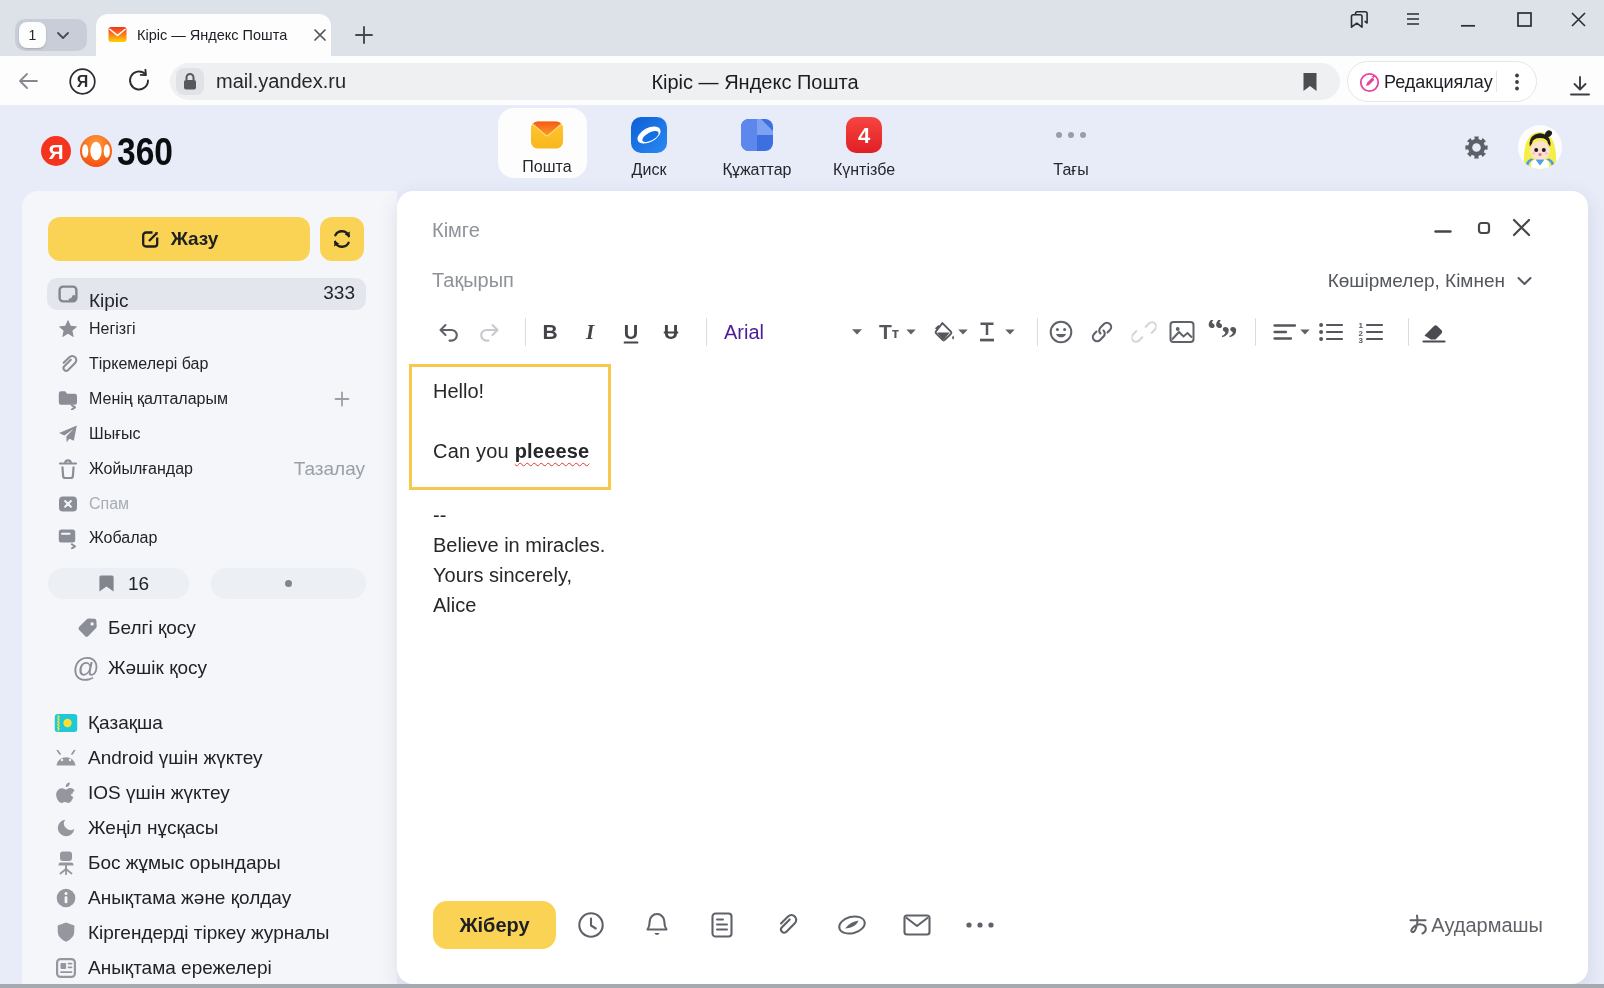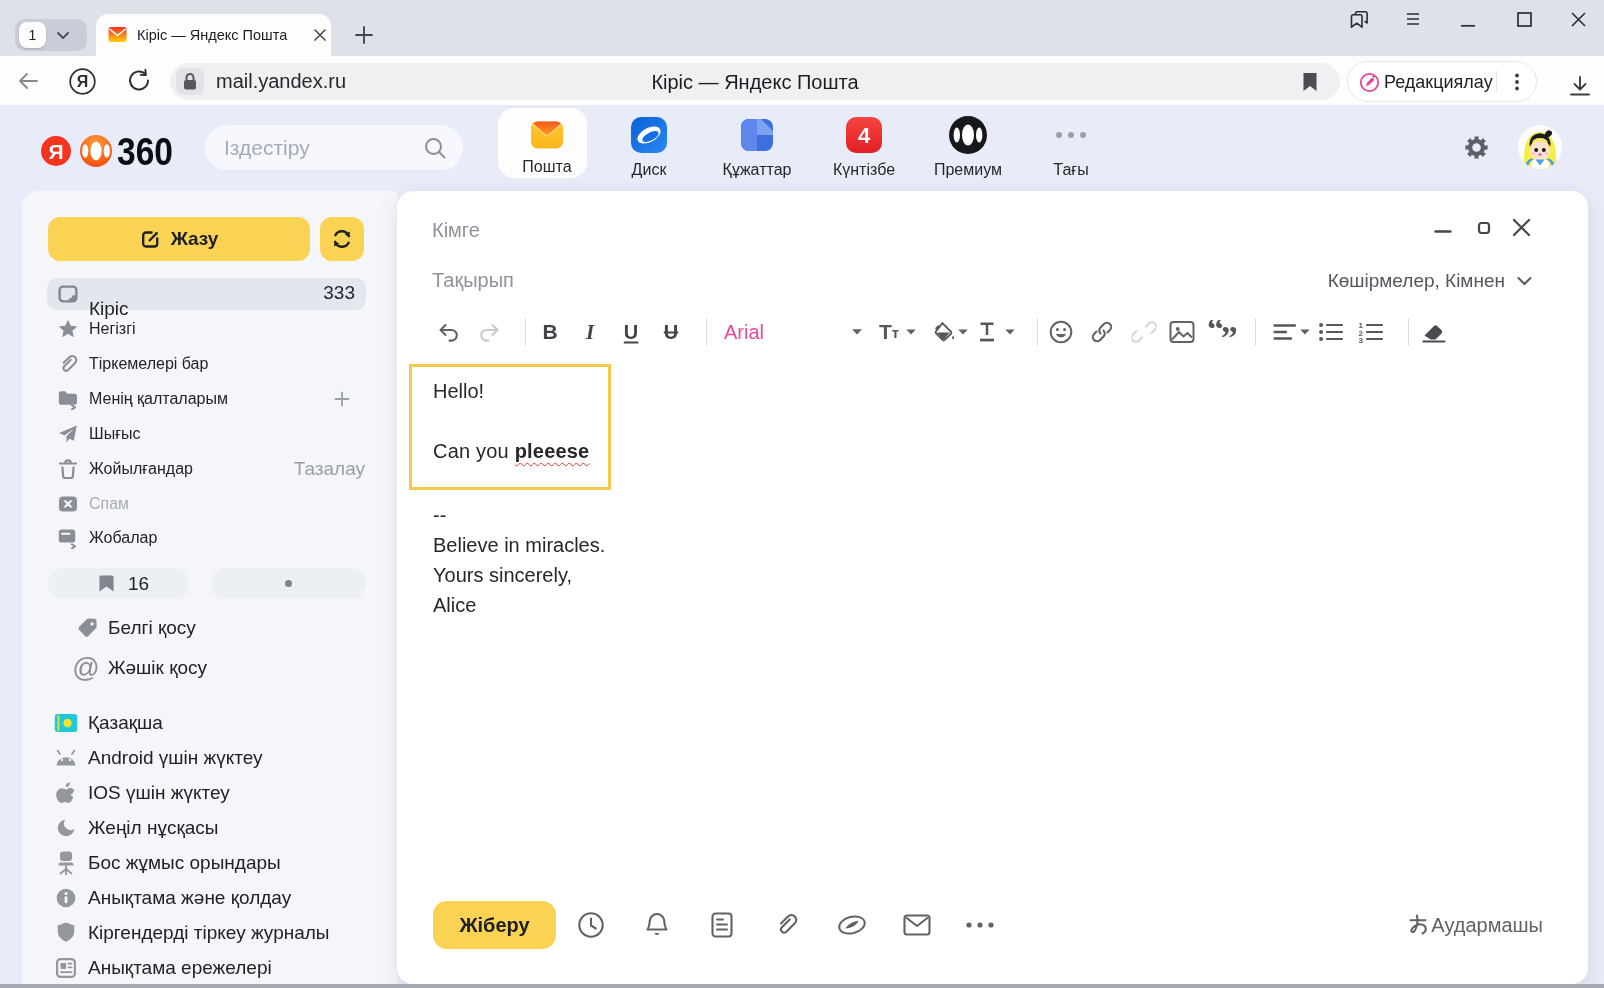--- a/index.html
+++ b/index.html
@@ -165,27 +165,20 @@
           </defs>
       <circle cx="15" cy="20" r="15" fill="#f4341f"></circle>
       <text x="15" y="27.5" font-family="Liberation Sans,sans-serif" font-size="21" font-weight="bold" fill="#fff" text-anchor="middle">Я</text>
       <circle cx="55" cy="20" r="16" fill="url(#o360)"></circle>
       <ellipse cx="55" cy="20" rx="5.6" ry="9.3" fill="#fff"></ellipse>
       <ellipse cx="44.2" cy="20" rx="3.1" ry="6.8" fill="#fff"></ellipse>
       <ellipse cx="65.8" cy="20" rx="3.1" ry="6.8" fill="#fff"></ellipse>
       <text x="76" y="33.5" font-family="Liberation Sans,sans-serif" font-size="38" font-weight="bold" fill="#0c0d10" textLength="56" lengthAdjust="spacingAndGlyphs">360</text>
     </svg>
   </div>
-  <div id="searchpill">
-    <div class="ph">Іздестіру</div>
-    <svg style="position:absolute;left:218px;top:11px" width="24" height="24" viewBox="0 0 24 24">
-          <circle cx="10.5" cy="10.5" r="7.5" fill="none" stroke="#8d9099" stroke-width="2"></circle>
-          <path d="M16 16 L21.5 21.5" stroke="#8d9099" stroke-width="2" stroke-linecap="round"></path>
-        </svg>
-  </div>
   <div id="tilemail"></div>
   <div class="apptile" style="left:502px;">
     <svg width="34" height="34" viewBox="0 0 34 34" style="margin-top:10px">
       <defs>
             <linearGradient id="pmail" x1="0" y1="0" x2="0" y2="1">
               <stop offset="0" stop-color="#ffc62e"></stop>
               <stop offset="1" stop-color="#f9b61e"></stop>
             </linearGradient>
       <linearGradient id="pflap" x1="0" y1="0" x2="0" y2="1">
               <stop offset="0" stop-color="#f4581d"></stop>
@@ -225,29 +218,20 @@
       <defs>
             <linearGradient id="pcal" x1="0" y1="0" x2="0" y2="1">
               <stop offset="0" stop-color="#f64540"></stop>
               <stop offset="1" stop-color="#e01f24"></stop>
             </linearGradient>
           </defs>
       <rect x="2" y="2" width="36" height="36" rx="10" fill="url(#pcal)"></rect>
       <text x="20" y="28" font-family="Liberation Sans,sans-serif" font-size="22" font-weight="bold" fill="#fff" text-anchor="middle">4</text>
     </svg>
     <span class="lbl">Күнтізбе</span>
-  </div>
-  <div class="apptile" style="left:923px;">
-    <svg width="40" height="40" viewBox="0 0 40 40" style="margin-top:7px">
-      <circle cx="20" cy="20" r="19" fill="#17181c"></circle>
-      <ellipse cx="20" cy="20" rx="6" ry="10.5" fill="#fff"></ellipse>
-      <ellipse cx="8.8" cy="20" rx="3.2" ry="7.5" fill="#fff"></ellipse>
-      <ellipse cx="31.2" cy="20" rx="3.2" ry="7.5" fill="#fff"></ellipse>
-    </svg>
-    <span class="lbl">Премиум</span>
   </div>
   <div class="apptile" style="left:1026px;">
     <svg width="40" height="40" viewBox="0 0 40 40" style="margin-top:7px">
       <circle cx="8" cy="20" r="3" fill="#9a9da5"></circle>
           <circle cx="20" cy="20" r="3" fill="#9a9da5"></circle>
           <circle cx="32" cy="20" r="3" fill="#9a9da5"></circle>
     </svg>
     <span class="lbl">Тағы</span>
   </div>
   <svg style="position:absolute;left:1464px;top:30px" width="25" height="25" viewBox="0 0 25 25">
@@ -293,21 +277,21 @@
           <path d="M4.2 13.8 a7.3 7.3 0 0 0 13.4 1" fill="none" stroke="#1e1f22" stroke-width="2.4" stroke-linecap="round"></path>
           <path d="M18.9 3.6 l-.5 5.2 -4.7-2.3z" fill="#1e1f22"></path>
           <path d="M3.1 18.4 l.5-5.2 4.7 2.3z" fill="#1e1f22"></path>
         </svg>
   </div>
   <div id="rowinbox">
     <svg style="position:absolute;left:11px;top:6px" width="20" height="20" viewBox="0 0 20 20">
           <rect x="1.6" y="2.6" width="16.8" height="14.8" rx="3.6" fill="none" stroke="#83868e" stroke-width="2.4"></rect>
           <path d="M10.8 17.2 h4 a2.9 2.9 0 0 0 2.9-2.9 v-3.1 h-3.3 a3.6 3.6 0 0 1-3.6 3.4z" fill="#83868e"></path>
         </svg>
-    <div style="position:absolute;left:42px;top:20px;font-size:19px;color:#232429;">Кіріс</div>
+    <div style="position:absolute;left:42px;top:12px;font-size:19px;color:#232429;">Кіріс</div>
     <div style="position:absolute;right:11px;top:4px;font-size:19px;color:#232429;">333</div>
   </div>
   <div class="srow" style="top:120px;">
     <span class="ic">
           <svg width="21" height="21" viewBox="0 0 21 21">
             <path d="M10.5 1.2 l2.8 6 6.5 .7 -4.9 4.4 1.4 6.4 -5.8-3.4 -5.8 3.4 1.4-6.4 -4.9-4.4 6.5-.7z" fill="#8b8e96"></path>
           </svg>
         </span>
     <span class="tx">Негізгі</span>
   </div>
@@ -497,21 +481,21 @@
             <path d="M19.5 8.5 H9 a5.3 5.3 0 0 0 0 10.6 h2" fill="none" stroke="#c7c9ce" stroke-width="2.1" stroke-linecap="round"></path>
             <path d="M15 3.5 l5 5 -5 5" fill="none" stroke="#c7c9ce" stroke-width="2.1" stroke-linecap="round" stroke-linejoin="round"></path>
           </svg>
         </span>
     <span class="tsep" style="left:128px;"></span>
     <span class="ti" style="left:153px;font-size:21px;font-weight:bold;color:#424449;">B</span>
     <span class="ti" style="left:193px;font-size:21px;font-style:italic;font-weight:bold;color:#424449;font-family:'Liberation Serif',serif;">I</span>
     <span class="ti" style="left:234px;font-size:20px;font-weight:bold;color:#424449;text-decoration:underline;text-underline-offset:3px;">U</span>
     <span class="ti" style="left:274px;font-size:20px;font-weight:bold;color:#424449;text-decoration:line-through;">U</span>
     <span class="tsep" style="left:309px;"></span>
-    <span class="ti" style="left:347px;font-size:20px;color:#ec4899;">Arial</span>
+    <span class="ti" style="left:347px;font-size:20px;color:#4c1d95;">Arial</span>
     <span class="ti" style="left:460px;">
           <svg width="12" height="8" viewBox="0 0 12 8">
             <path d="M1 1.2 L6 6.6 L11 1.2z" fill="#606269"></path>
           </svg>
         </span>
     <span class="ti" style="left:492px;font-size:21px;font-weight:bold;color:#55575c;">T<span style="font-size:15px;">т</span></span>
     <span class="ti" style="left:514px;">
           <svg width="11" height="7" viewBox="0 0 11 7">
             <path d="M.8 1 L5.5 6 L10.2 1z" fill="#606269"></path>
           </svg>

